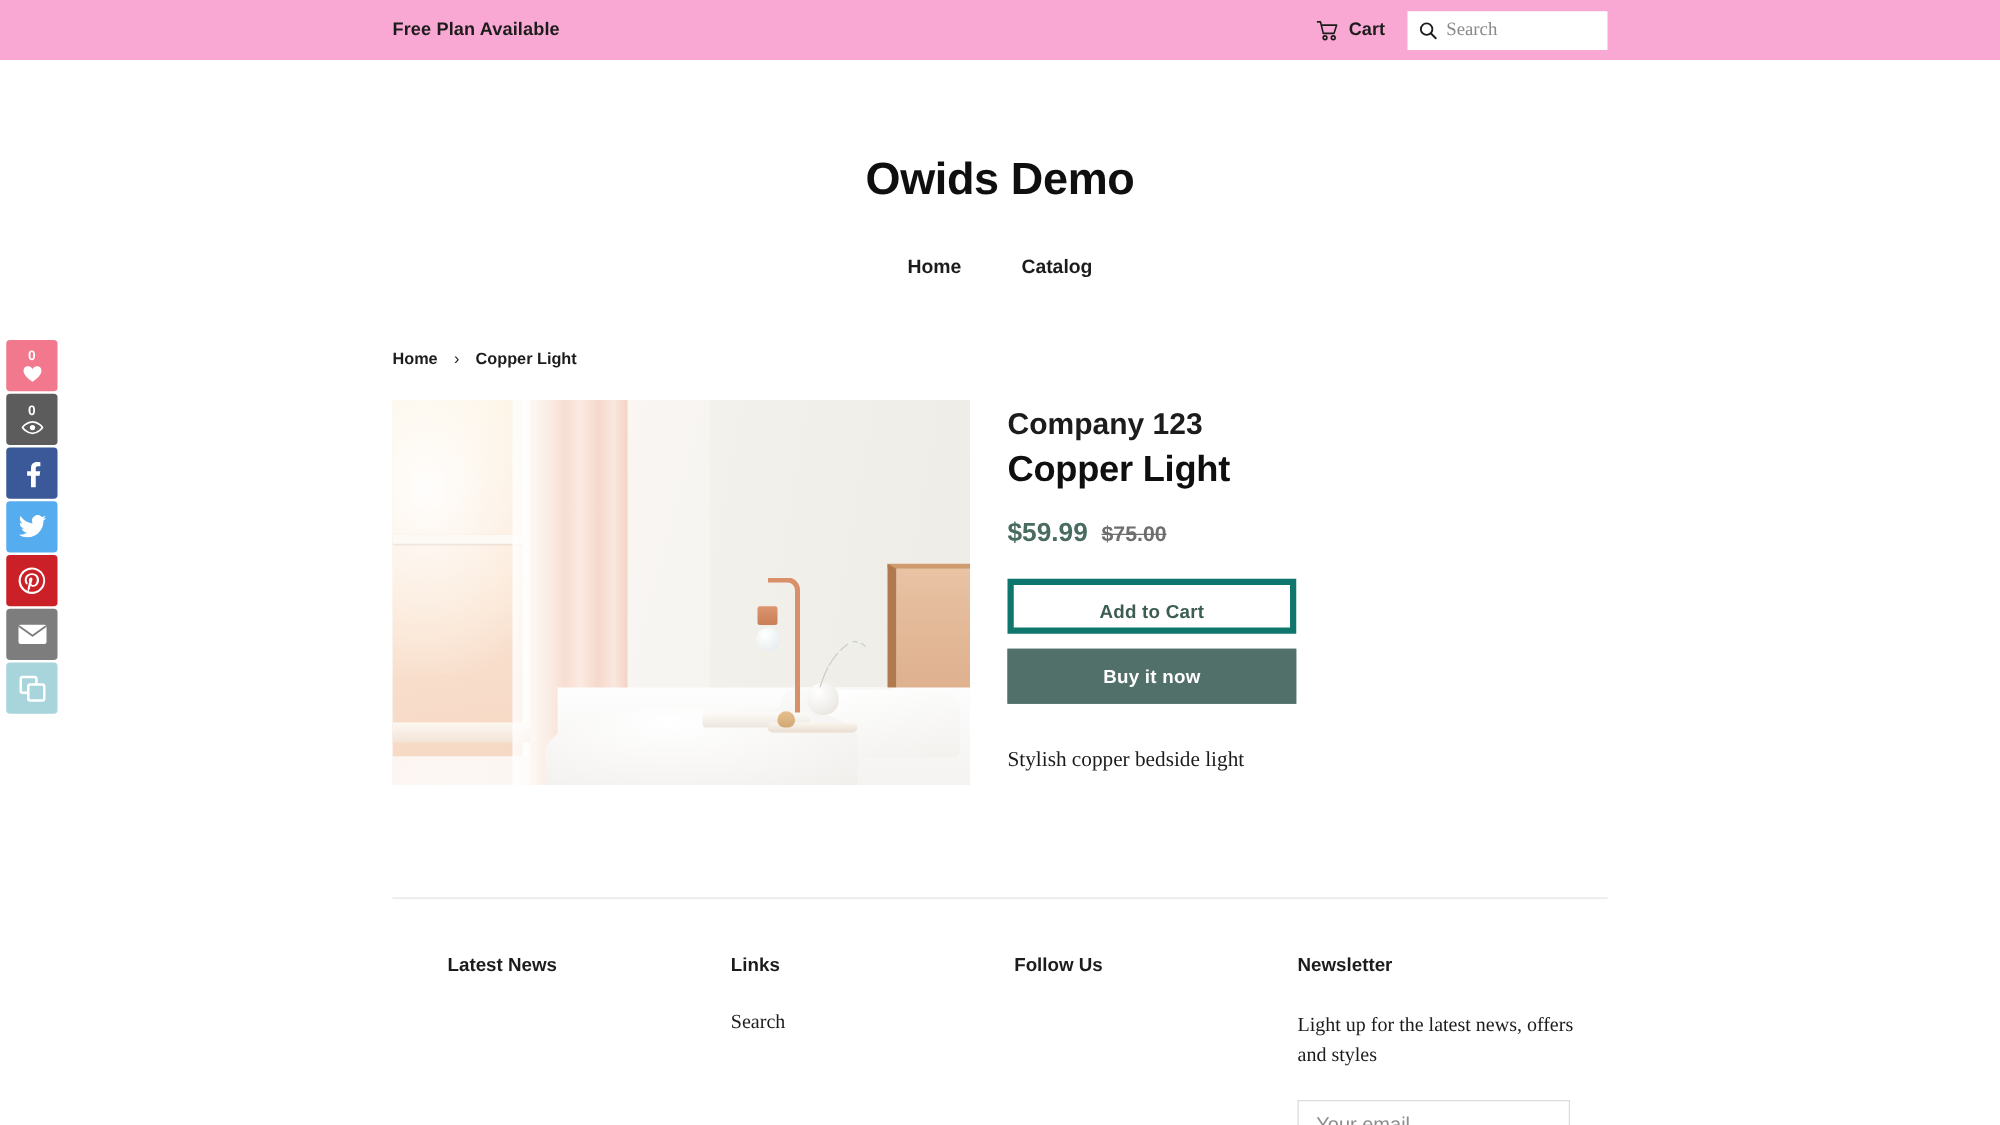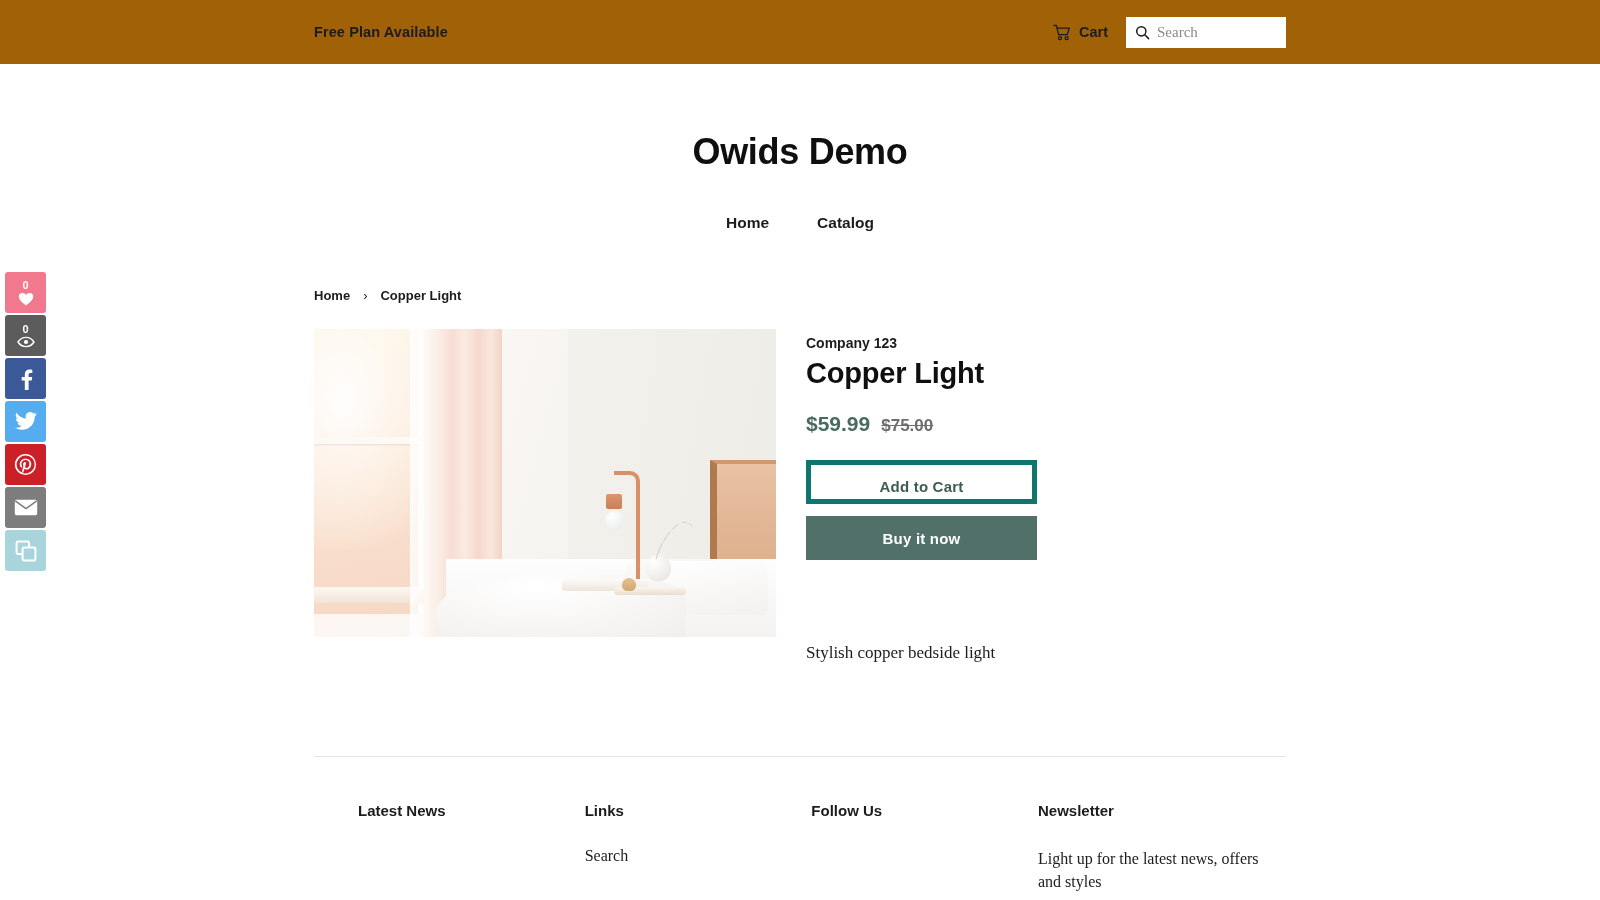--- a/index.html
+++ b/index.html
@@ -12,22 +12,22 @@
 
   body {
     font-family: "Liberation Sans", sans-serif;
     background: #ffffff;
     color: #1c1c1c;
     position: relative;
   }
 
   
   .top-bar {
-    height: 64px;
-    background: #a16207;
+    height: 48px;
+    background: #f9a8d4;
     display: flex;
     align-items: flex-end;
     position: relative;
   }
   .top-bar-inner {
     width: 972px;
     margin: 0 auto;
     display: flex;
     align-items: center;
     justify-content: space-between;
@@ -70,22 +70,23 @@
     font-family: "Liberation Serif", serif;
     font-size: 15px;
     color: #333;
     width: 100%;
     background: transparent;
   }
   .search-field::placeholder { color: #8a8a8a; }
 
   
   header.site-header {
-    padding-top: 67px;
+    padding-top: 44px;
     text-align: center;
+    margin-top: 30px;
   }
   .store-title {
     font-size: 36px;
     font-weight: bold;
     letter-spacing: -.3px;
     color: #0f0f0f;
   }
   nav.main-nav {
     margin-top: 37px;
     display: flex;
@@ -245,21 +246,21 @@
     background: linear-gradient(180deg,#fbf6ef 0%,#e9ddd0 100%);
     border-radius: 4px;
   }
 
   
   .product-info {
     flex: 1;
     padding-top: 6px;
   }
   .vendor {
-    font-size: 14px;
+    font-size: 24px;
     font-weight: bold;
     color: #1c1c1c;
     margin-bottom: 6px;
   }
   .product-title {
     font-size: 29px;
     font-weight: bold;
     letter-spacing: -.2px;
     color: #0f0f0f;
     margin-bottom: 22px;
@@ -298,21 +299,21 @@
     background: #ffffff;
     border: 5px solid #0f766e;
     color: #3d5d53;
   }
   .btn-primary {
     background: #51706a;
     border: 1px solid #51706a;
     color: #ffffff;
   }
   .product-description {
-    margin-top: 80px;
+    margin-top: 32px;
     font-family: "Liberation Serif", serif;
     font-size: 17px;
     color: #1c1c1c;
     line-height: 1.5;
   }
 
   
   footer.site-footer {
     width: 972px;
     margin: 0 auto;

